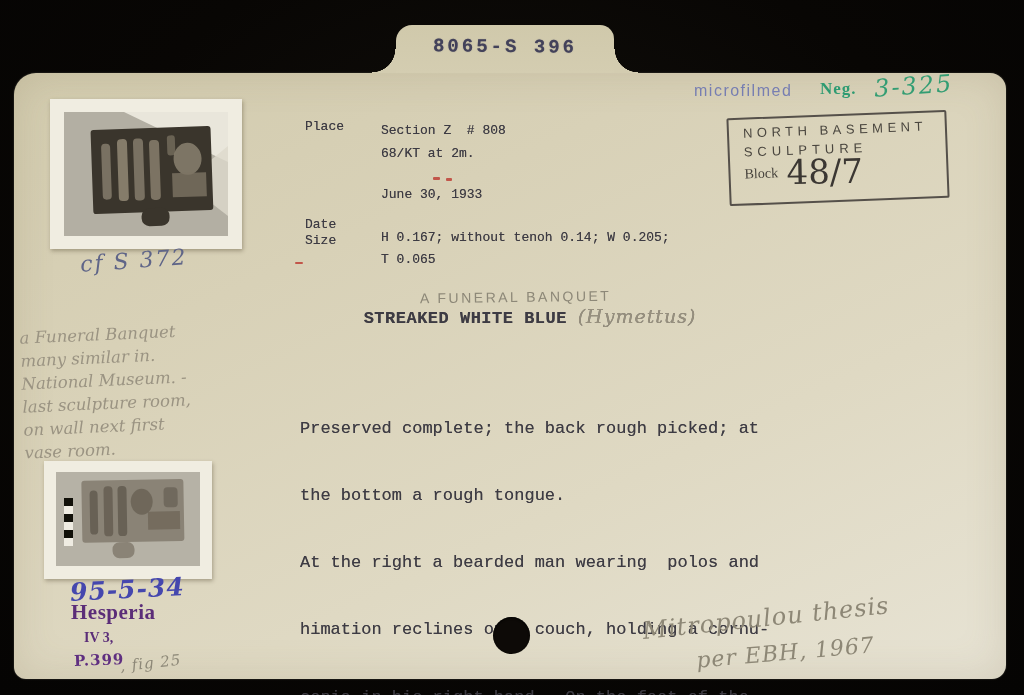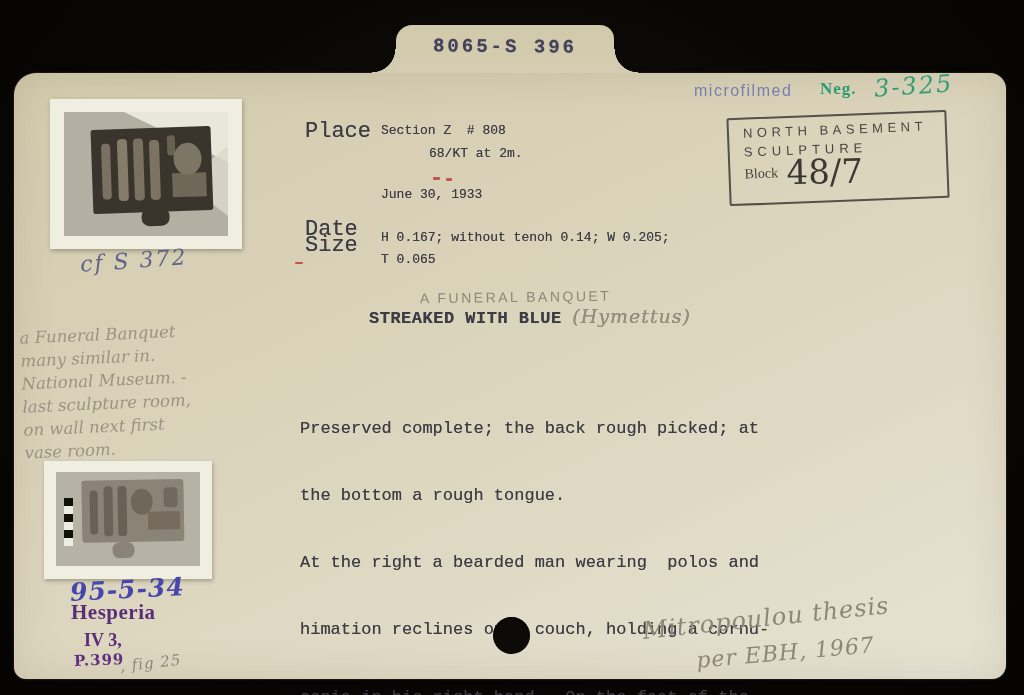--- a/index.html
+++ b/index.html
@@ -25,21 +25,21 @@
     background:radial-gradient(circle at 100% 0, rgba(0,0,0,0) 0 23px, #d3ccb0 23.5px);}
   .tab-number{
     position:absolute;left:396px;top:36px;width:218px;text-align:center;
     font-family:"Liberation Mono", monospace;font-size:19px;font-weight:bold;
     color:#43425a;letter-spacing:3px;transform:rotate(.6deg);
     text-shadow:0 0 1px rgba(67,66,90,.55);
   }
   .type{font-family:"Liberation Mono", monospace;color:#3d3b43;
         text-shadow:0 0 .6px rgba(61,59,67,.7);}
   .pencil{font-family:"DejaVu Serif", serif;font-style:italic;color:#97907e;}
-  .label-col{position:absolute;left:305px;font-size:22px;}
+  .label-col{position:absolute;left:305px;font-size:13px;}
   .value-col{position:absolute;left:381px;font-size:13px;line-height:23px;white-space:pre;}
   .stamp-microfilmed{position:absolute;left:694px;top:82px;font-size:16px;
     color:#6d76b2;letter-spacing:1.5px;opacity:.9;filter:blur(.3px);}
   .stamp-neg{position:absolute;left:820px;top:79px;font-size:17px;font-weight:bold;
     font-family:"Liberation Serif", serif;color:#2e9b72;letter-spacing:1px;}
   .neg-number{position:absolute;left:874px;top:72px;font-size:24px;
     font-family:"DejaVu Serif", serif;font-style:italic;color:#339d73;
     transform:rotate(-4deg);letter-spacing:2px;}
   .loc-box{
     position:absolute;left:728px;top:114px;width:220px;height:88px;
@@ -71,21 +71,21 @@
     color:#8d8878;letter-spacing:2.5px;transform:rotate(-.8deg);
     font-family:"Liberation Sans", sans-serif;}
   .title-hymettus{font-weight:normal;font-size:19px;letter-spacing:1px;}
   .margin-note{position:absolute;left:22px;top:323px;font-size:16.5px;line-height:23px;
     transform:rotate(-2.5deg);color:#9a9382;}
   .body-text{position:absolute;left:300px;top:373px;font-size:17px;line-height:22.4px;
     white-space:pre;}
   .hesperia{position:absolute;left:60px;top:600px;font-family:"Liberation Serif", serif;
     font-weight:bold;font-size:21px;color:#5b2d78;letter-spacing:.5px;margin-left:11px;}
   .hesperia-vol{position:absolute;left:84px;top:630px;font-family:"Liberation Serif", serif;
-    font-weight:bold;font-size:18px;color:#5b2d78;}
+    font-weight:bold;font-size:14px;color:#5b2d78;}
   .hesperia-page{position:absolute;left:74px;top:651px;font-family:"DejaVu Serif", serif;
     font-weight:bold;font-size:15px;color:#5f2f80;transform:rotate(-2deg);letter-spacing:1px;}
   .hesperia-fig{position:absolute;left:120px;top:654px;font-size:15px;
     color:#8d8878;transform:rotate(-6deg);letter-spacing:1px;}
   .bottom-note-1{position:absolute;left:642px;top:604px;font-size:24px;
     transform:rotate(-6deg);letter-spacing:1px;color:#8d8776;}
   .bottom-note-2{position:absolute;left:696px;top:640px;font-size:22px;
     transform:rotate(-5deg);letter-spacing:1px;color:#8d8776;}
   .hole-punch{position:absolute;left:493px;top:617px;width:37px;height:37px;
     border-radius:50%;background:#0d0a07;box-shadow:inset 0 1px 2px rgba(0,0,0,.9);}
@@ -129,37 +129,37 @@
         <rect x="108" y="62" width="34" height="24" fill="#7d7464" opacity=".8"></rect>
         <rect x="104" y="24" width="8" height="20" rx="3" fill="#8f8674" opacity=".55"></rect>
       </g>
     </svg>
   </div>
 </div>
 <div class="pencil caption1">cf S 372</div>
 
 <div class="type label-col" style="top:119px;">Place</div>
 <div class="type value-col" style="top:119px;">Section Z  # 808</div>
-<div class="type value-col" style="top:142px;margin-left:48px;">68/KT at 2m.</div>
+<div class="type value-col" style="top:142px;">68/KT at 2m.</div>
 
 <div class="fields-red-tick" style="left:433px;top:177px;width:7px;height:3px;"></div>
 <div class="fields-red-tick" style="left:446px;top:178px;width:6px;height:3px;"></div>
 
 <div class="type label-col" style="top:183px;margin-top:34px;">Date</div>
 <div class="type value-col" style="top:183px;">June 30, 1933</div>
 
 <div class="type label-col" style="top:226px;margin-top:7px;">Size</div>
 <div class="type value-col" style="top:226px;">H 0.167; without tenoh 0.14; W 0.205;</div>
 <div class="type value-col" style="top:248px;">T 0.065</div>
 <div class="fields-red-tick" style="left:295px;top:262px;width:8px;height:2px;"></div>
 
 <div class="title-pencil-above">A FUNERAL BANQUET</div>
 <div class="title-block type">
   <div>
-    <span>STREAKED WITH BLUE</span>
+    <span>STREAKED WHITE BLUE</span>
     <span class="pencil title-hymettus">(Hymettus)</span>
   </div>
 </div>
 
 <div class="pencil margin-note">
   <div>a Funeral Banquet</div>
   <div>many similar in.</div>
   <div>National Museum. -</div>
   <div>last sculpture room,</div>
   <div>on wall next first</div>

